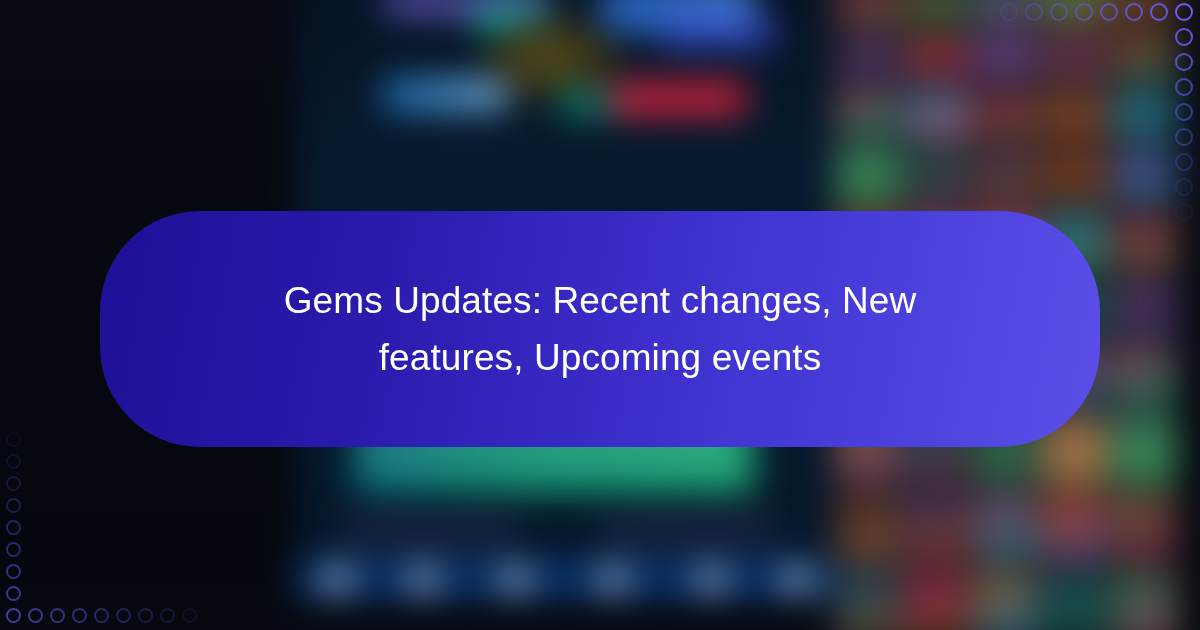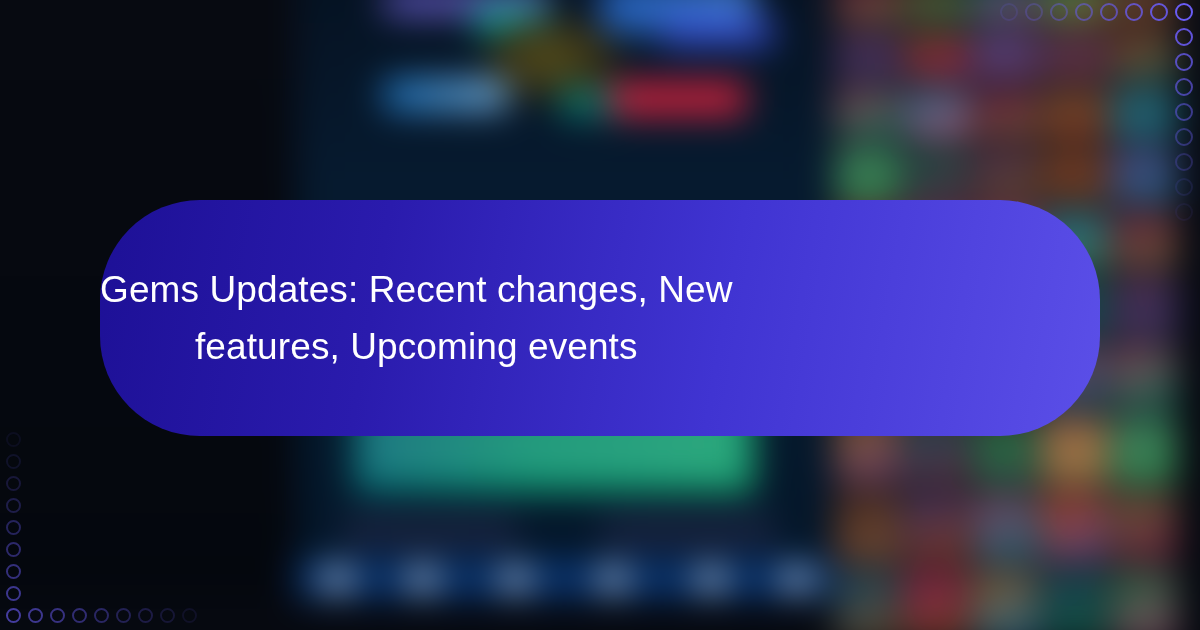--- a/index.html
+++ b/index.html
@@ -108,27 +108,27 @@
   .dot {
     position:absolute;
     border-radius:50%;
     border:2.5px solid #6a5cf5;
     box-sizing:border-box;
   }
 
   
   .card {
     position:absolute;
-    left:100px; top:200px;
+    left:100px; top:211px;
     width:1000px; height:236px;
     border-radius:100px;
     background:linear-gradient(100deg,#1d1096 0%, #2a1bad 28%, #4034d2 62%, #5b4fe8 100%);
     display:flex;
     align-items:center;
-    justify-content:flex-start;
+    justify-content:center;
     text-align:center;
   }
   .card-title {
     color:#ffffff;
     font-family:"Liberation Sans", sans-serif;
     font-size:37px;
     font-weight:400;
     line-height:57px;
     letter-spacing:.1px;
     max-width:700px;

